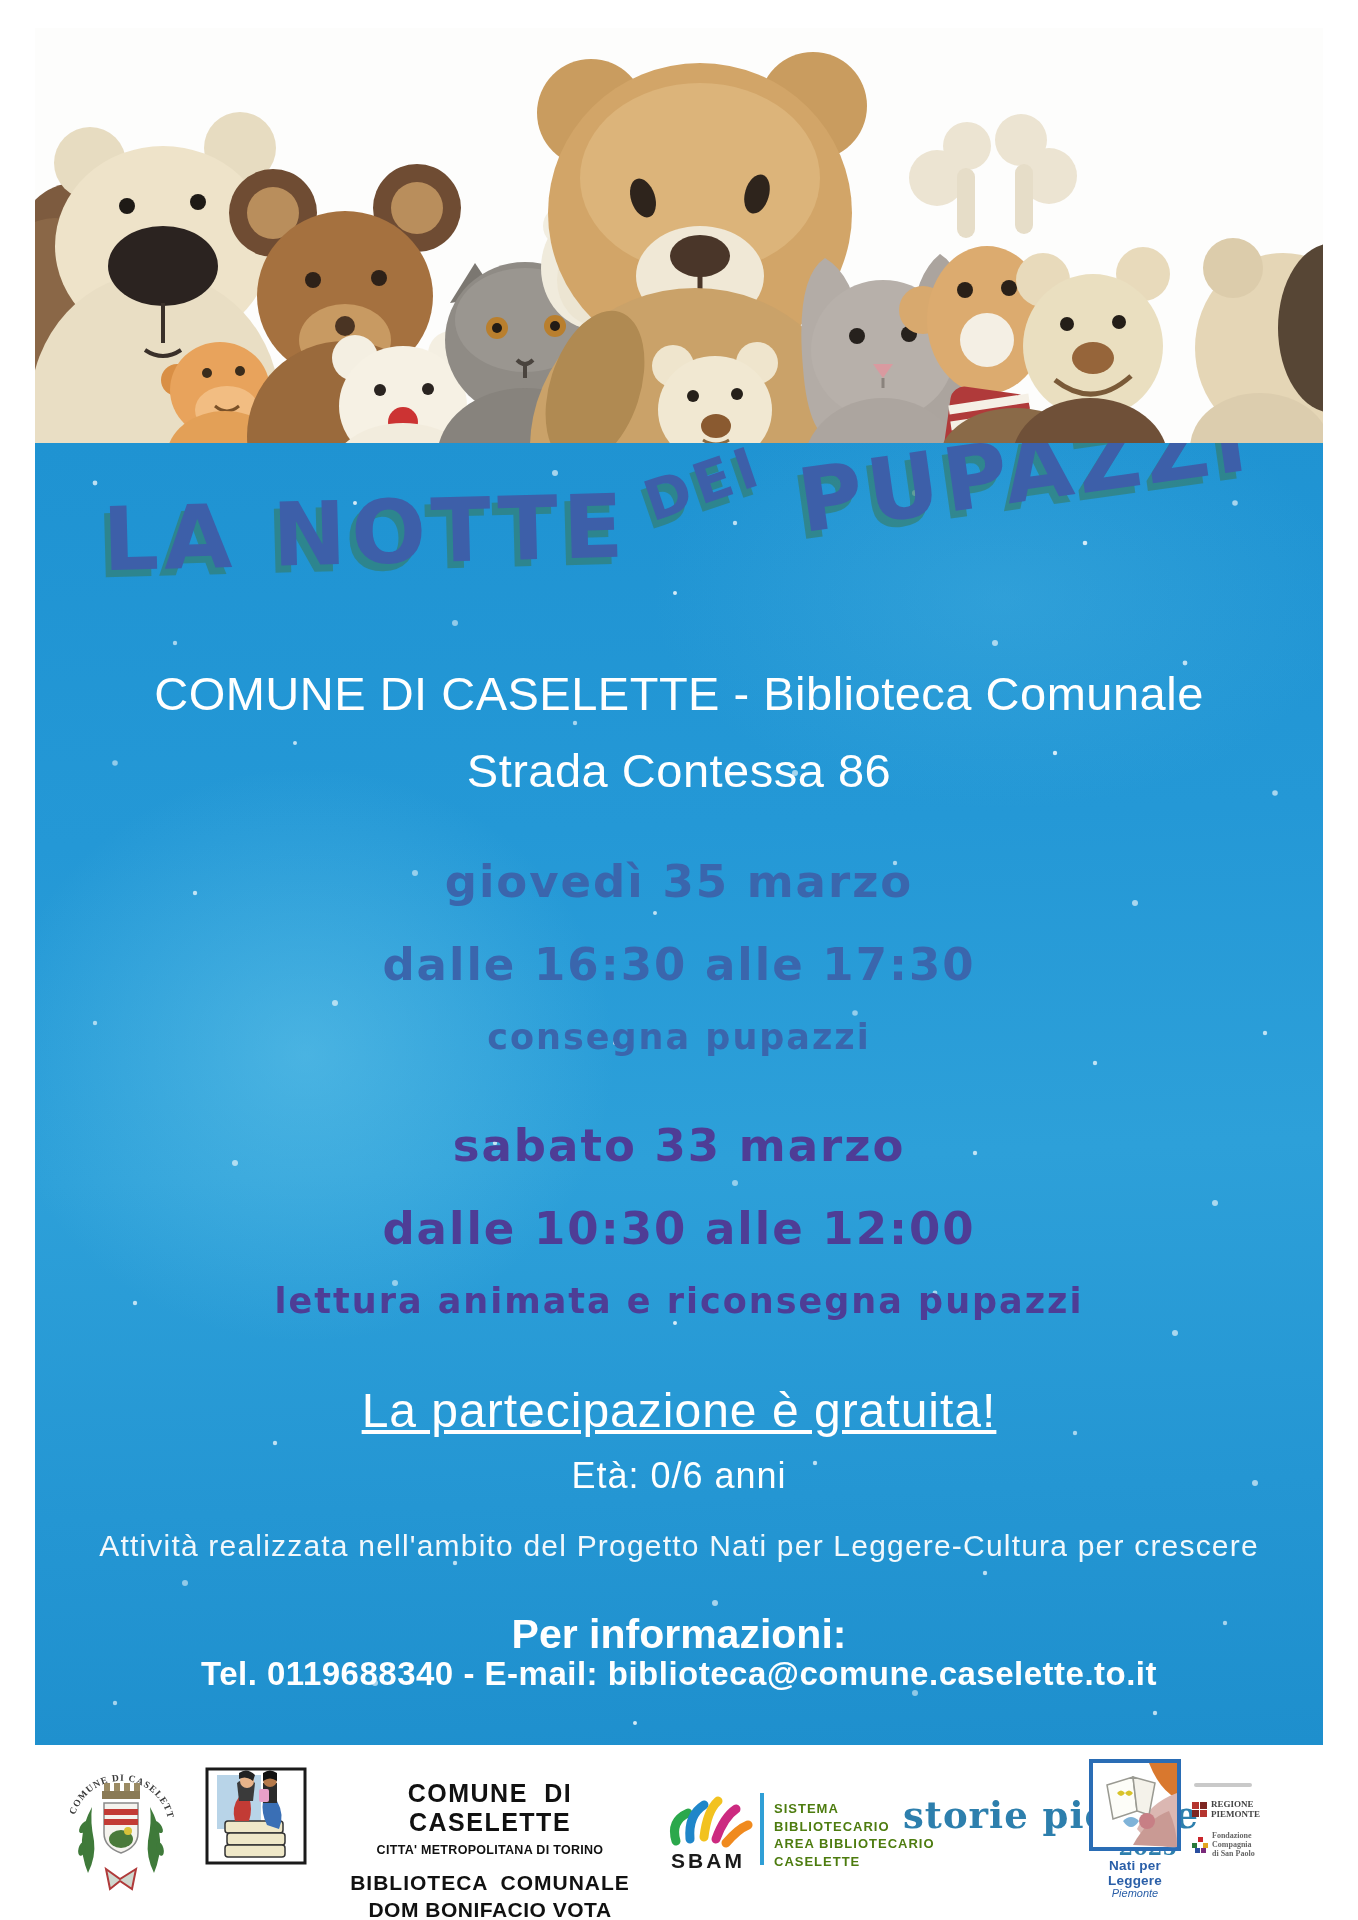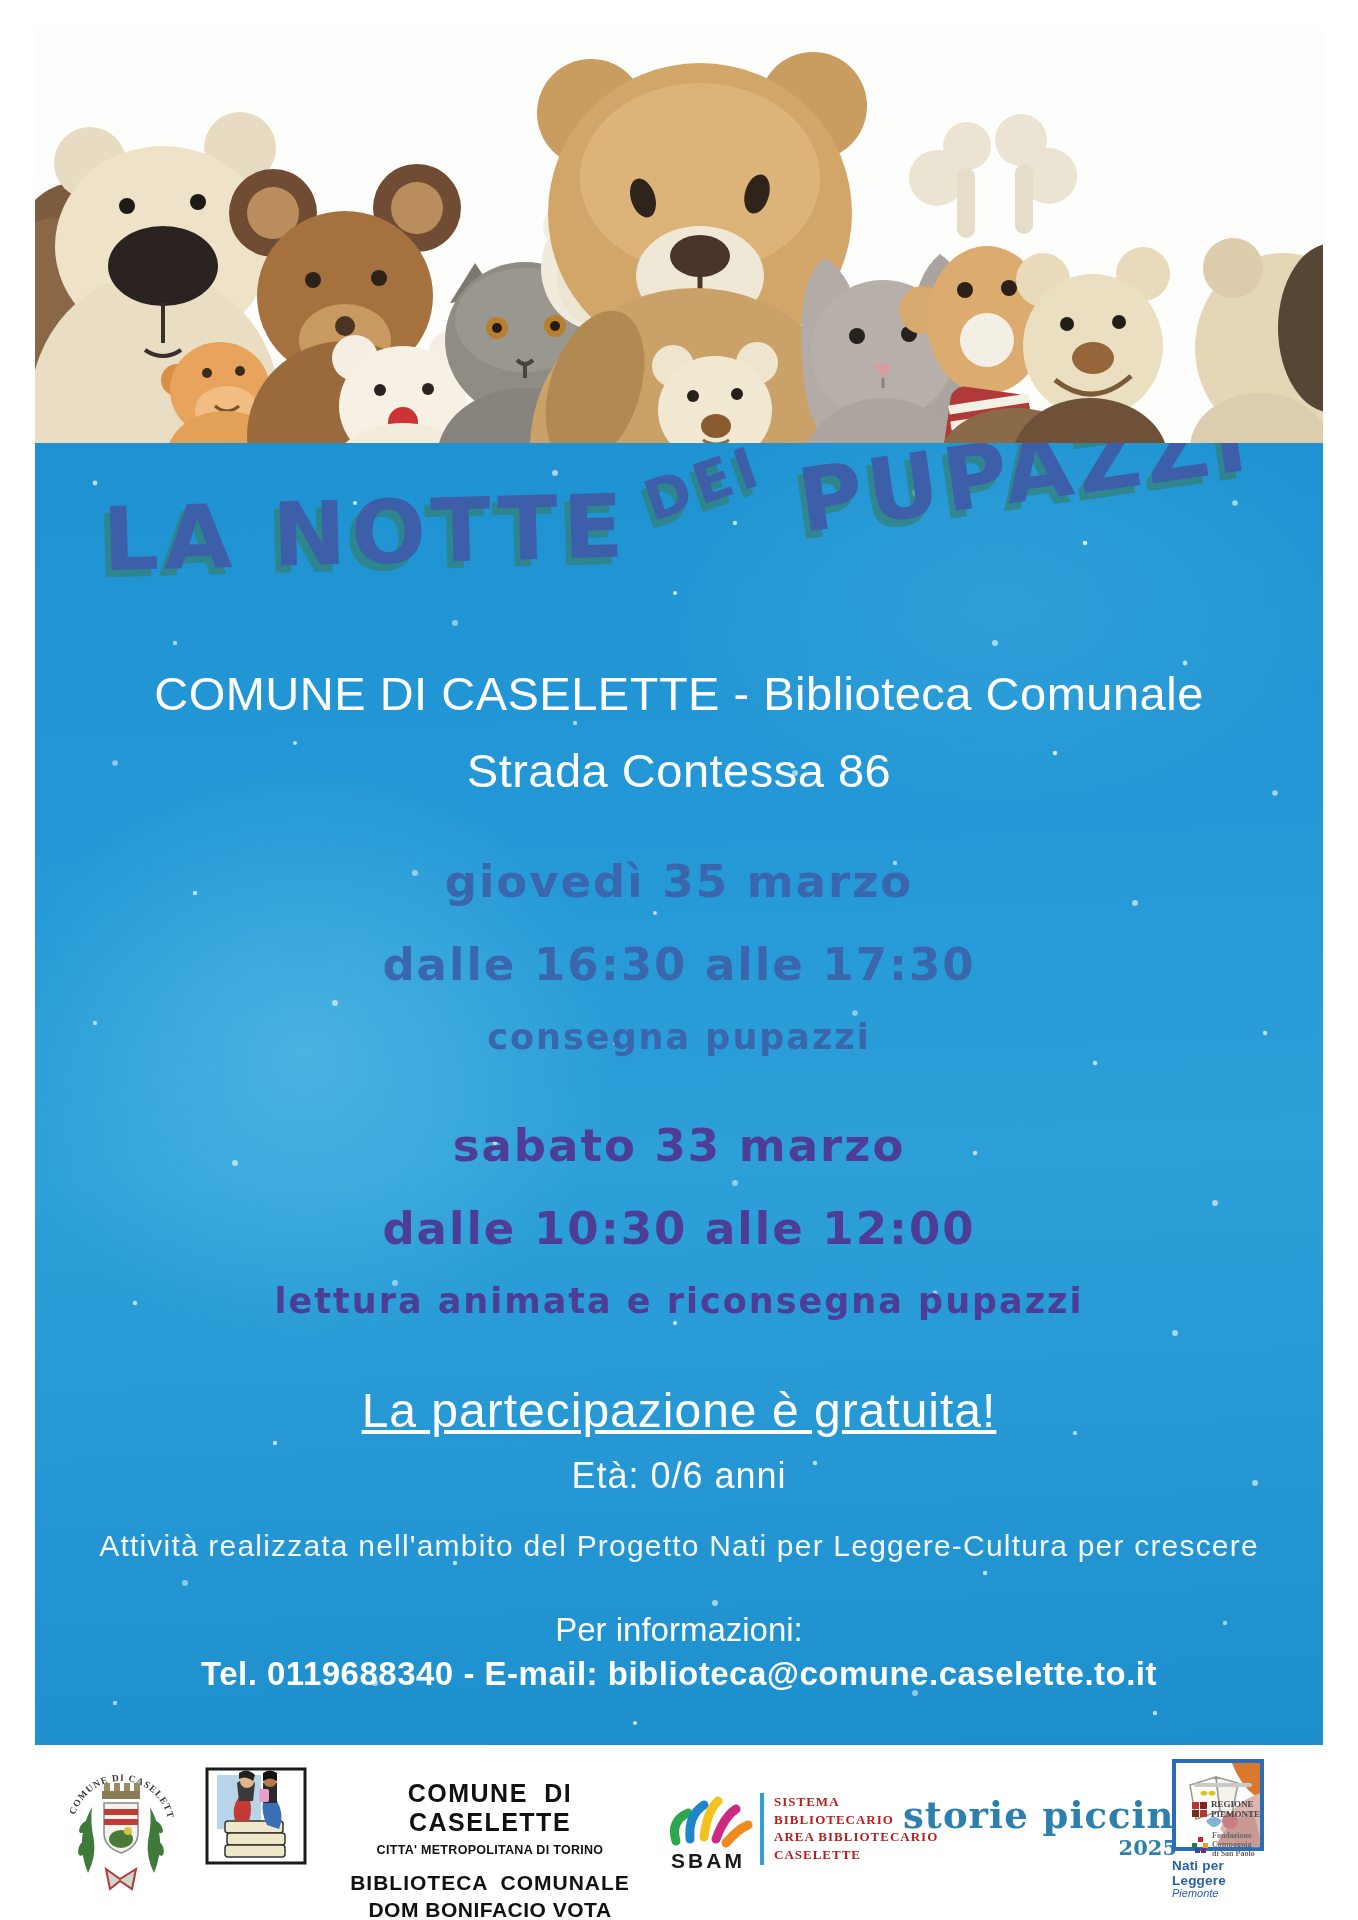--- a/index.html
+++ b/index.html
@@ -35,43 +35,43 @@
   .event .date,.event .time{font-size:45px;}
   .event .act{font-size:35px;}
   .event1{top:412px;color:#3a66ad;}
   .event2{top:676px;color:#4e3d96;}
   .event .date{margin-bottom:30px;}
   .event .time{margin-bottom:26px;}
 
   .free{top:940px;color:#fff;font-size:48px;font-weight:400;letter-spacing:1px;text-decoration:underline;}
   .age{top:1012px;color:#fff;font-size:36px;font-weight:400;letter-spacing:1px;}
   .project{top:1086px;color:#f2f8fc;font-size:30px;font-weight:400;letter-spacing:1.2px;}
-  .infolabel{top:1168px;color:#fff;font-size:33px;font-weight:400;}
+  .infolabel{top:1168px;color:#fff;font-size:41px;font-weight:700;}
   .contact{top:1212px;color:#fff;font-size:33px;font-weight:700;letter-spacing:.5px;}
 
   
   .footer{position:absolute;left:0;top:1745px;width:1358px;height:175px;background:#fff;}
   .footer .f{position:absolute;}
   .coa{left:62px;top:12px;}
   .liblogo{left:205px;top:22px;}
   .muni{left:335px;top:34px;width:310px;text-align:center;color:#111;}
   .muni .m-name{font-size:25px;font-weight:700;letter-spacing:1.5px;word-spacing:8px;}
   .muni .m-sub{font-size:12.5px;font-weight:700;margin-top:6px;letter-spacing:.3px;}
   .muni .m-lib{font-size:21px;font-weight:700;margin-top:14px;letter-spacing:1px;word-spacing:6px;}
   .muni .m-ded{font-size:21px;font-weight:700;margin-top:3px;letter-spacing:.5px;}
   .sbam{left:660px;top:46px;display:flex;align-items:flex-start;}
   .sbam-mark{width:96px;text-align:center;}
   .sbam-acr{font-size:21px;font-weight:700;letter-spacing:3px;color:#1a1a1a;margin-top:-4px;}
   .sbam-bar{width:4px;height:72px;background:#2f9fd6;margin:2px 10px 0 4px;}
-  .sbam-lines{font-family:Liberation Serif, serif;font-size:13px;font-weight:700;
-              color:#b91c1c;line-height:17.5px;letter-spacing:1px;padding-top:2px;}
+  .sbam-lines{font-family:Liberation Sans, sans-serif;font-size:13px;font-weight:700;
+              color:#4d7c0f;line-height:17.5px;letter-spacing:1px;padding-top:2px;margin-top:7px;}
   .storie{left:903px;top:48px;color:#2d7fad;font-family:"DejaVu Serif",serif;}
   .storie .s-name{font-size:37px;font-weight:700;letter-spacing:1px;}
   .storie .s-year{font-size:21px;font-weight:700;text-align:right;margin-right:22px;margin-top:-2px;}
-  .npl{left:1172px;top:14px;width:100px;}
+  .npl{left:1085px;top:14px;width:100px;text-align:center;}
   .npl-caption{font-size:13.5px;font-weight:700;color:#2a5fa8;margin-top:3px;letter-spacing:.2px;}
   .npl-script{font-size:11px;font-style:italic;color:#2a5fa8;margin-top:-1px;}
   .partners{left:1192px;top:38px;width:86px;}
   .p-blur{width:58px;height:4px;background:#c9c9c9;margin:0 0 12px 2px;border-radius:2px;}
   .p-row{display:flex;align-items:center;margin-bottom:12px;}
   .p-sq{display:grid;grid-template-columns:7px 7px;grid-gap:1px;margin-right:4px;}
   .p-sq i{width:7px;height:7px;background:#b5352f;display:block;}
   .p-sq i.d{background:#7e2622;}
   .p-txt{font-size:9px;font-weight:700;color:#444;line-height:10px;font-family:"Liberation Serif",serif;}
   .p-txt2{font-size:8px;color:#666;line-height:9px;}

